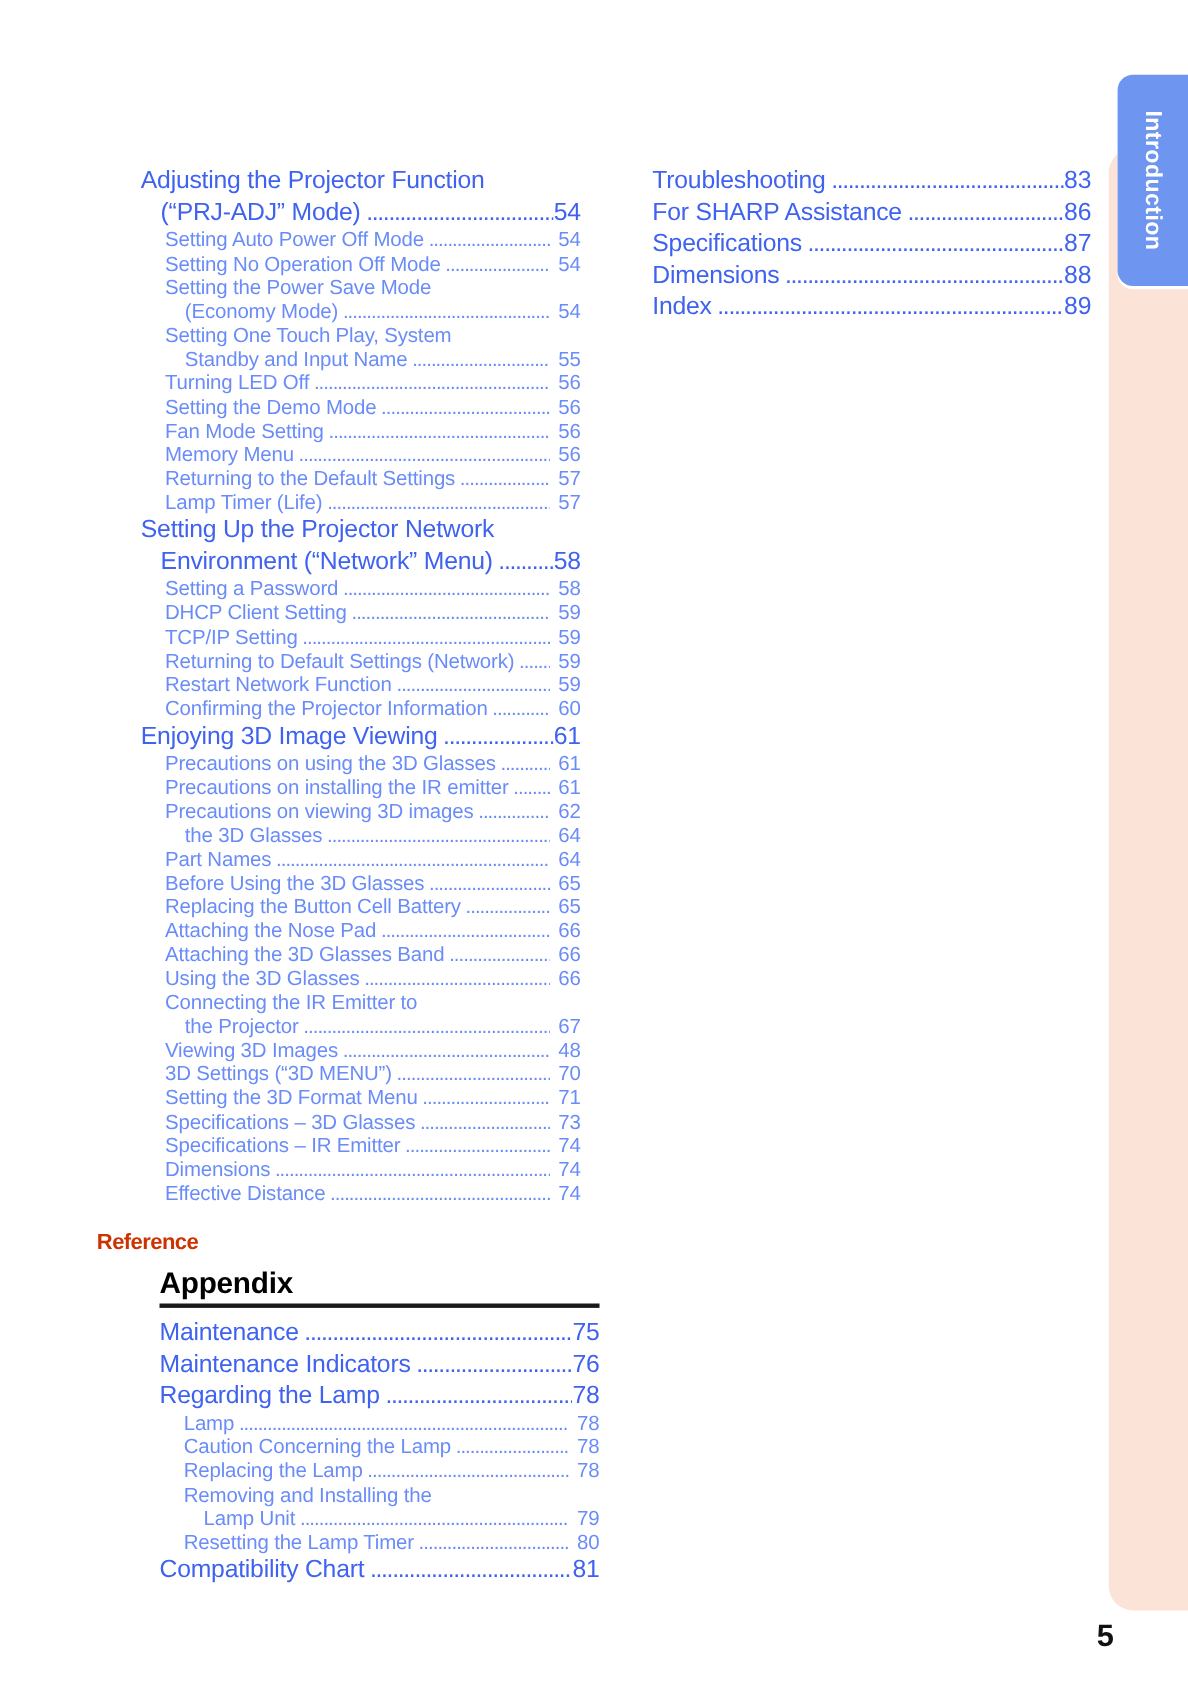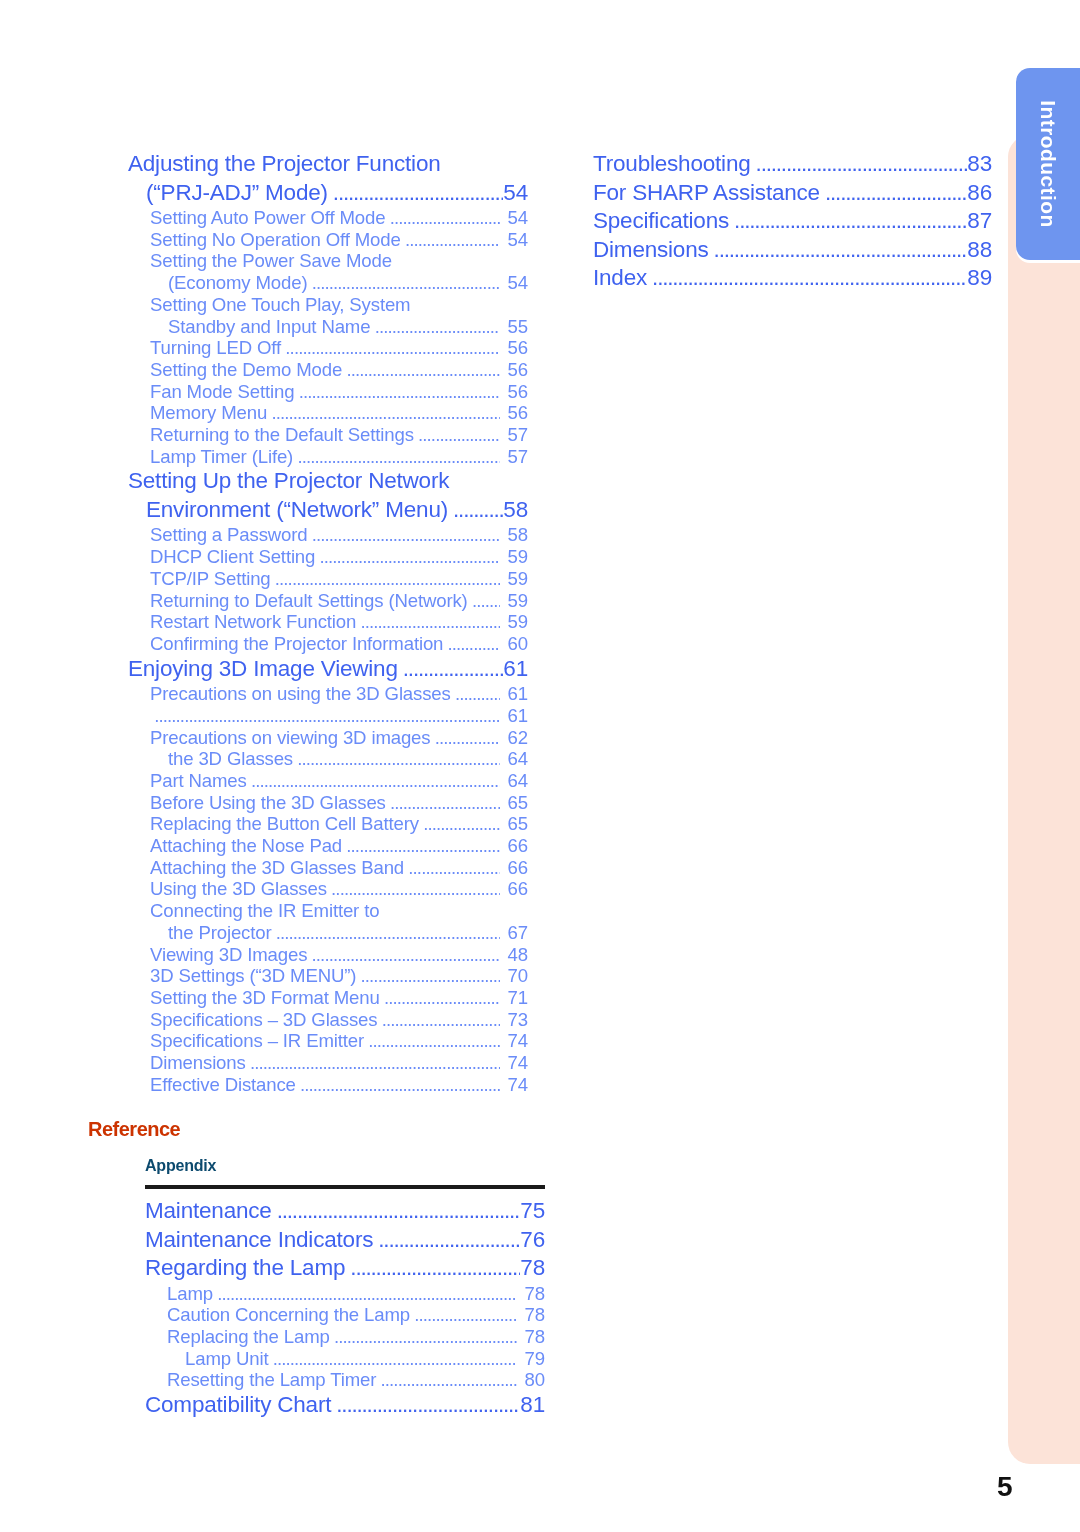--- a/index.html
+++ b/index.html
@@ -125,22 +125,22 @@
   }
   #reference-heading {
     color: #cc3300;
     font-size: 20px;
     font-weight: bold;
     line-height: 33px;
     letter-spacing: -0.5px;
     font-family: "Liberation Sans Narrow", "Liberation Sans", sans-serif;
   }
   #appendix-heading {
-    color: #0c4a6e;
-    font-size: 16px;
+    color: #000000;
+    font-size: 27px;
     font-weight: bold;
     line-height: 30px;
     margin-left: 57px;
     margin-top: 5px;
     letter-spacing: -0.2px;
   }
   #appendix-rule {
     margin-left: 57px;
     margin-top: 4px;
     width: 400px;
@@ -281,20 +281,21 @@
       <span class="title">Enjoying 3D Image Viewing</span>
       <span class="leader">&nbsp;........................................................................................................................</span>
       <span class="page">61</span>
     </div>
     <div class="entry lvl2">
       <span class="title">Precautions on using the 3D Glasses</span>
       <span class="leader">&nbsp;........................................................................................................................</span>
       <span class="page">61</span>
     </div>
     <div class="entry lvl2">
+      <span class="title">Precautions on installing the IR emitter</span>
       <span class="leader">&nbsp;........................................................................................................................</span>
       <span class="page">61</span>
     </div>
     <div class="entry lvl2">
       <span class="title">Precautions on viewing 3D images</span>
       <span class="leader">&nbsp;........................................................................................................................</span>
       <span class="page">62</span>
     </div>
     <div class="entry lvl2 cont">
       <span class="title">the 3D Glasses</span>
@@ -432,20 +433,23 @@
       <div class="entry lvl2">
         <span class="title">Caution Concerning the Lamp</span>
         <span class="leader">&nbsp;........................................................................................................................</span>
         <span class="page">78</span>
       </div>
       <div class="entry lvl2">
         <span class="title">Replacing the Lamp</span>
         <span class="leader">&nbsp;........................................................................................................................</span>
         <span class="page">78</span>
       </div>
+      <div class="entry lvl2 nodots">
+        <span class="title">Removing and Installing the</span>
+      </div>
       <div class="entry lvl2 cont">
         <span class="title">Lamp Unit</span>
         <span class="leader">&nbsp;........................................................................................................................</span>
         <span class="page">79</span>
       </div>
       <div class="entry lvl2">
         <span class="title">Resetting the Lamp Timer</span>
         <span class="leader">&nbsp;........................................................................................................................</span>
         <span class="page">80</span>
       </div>

